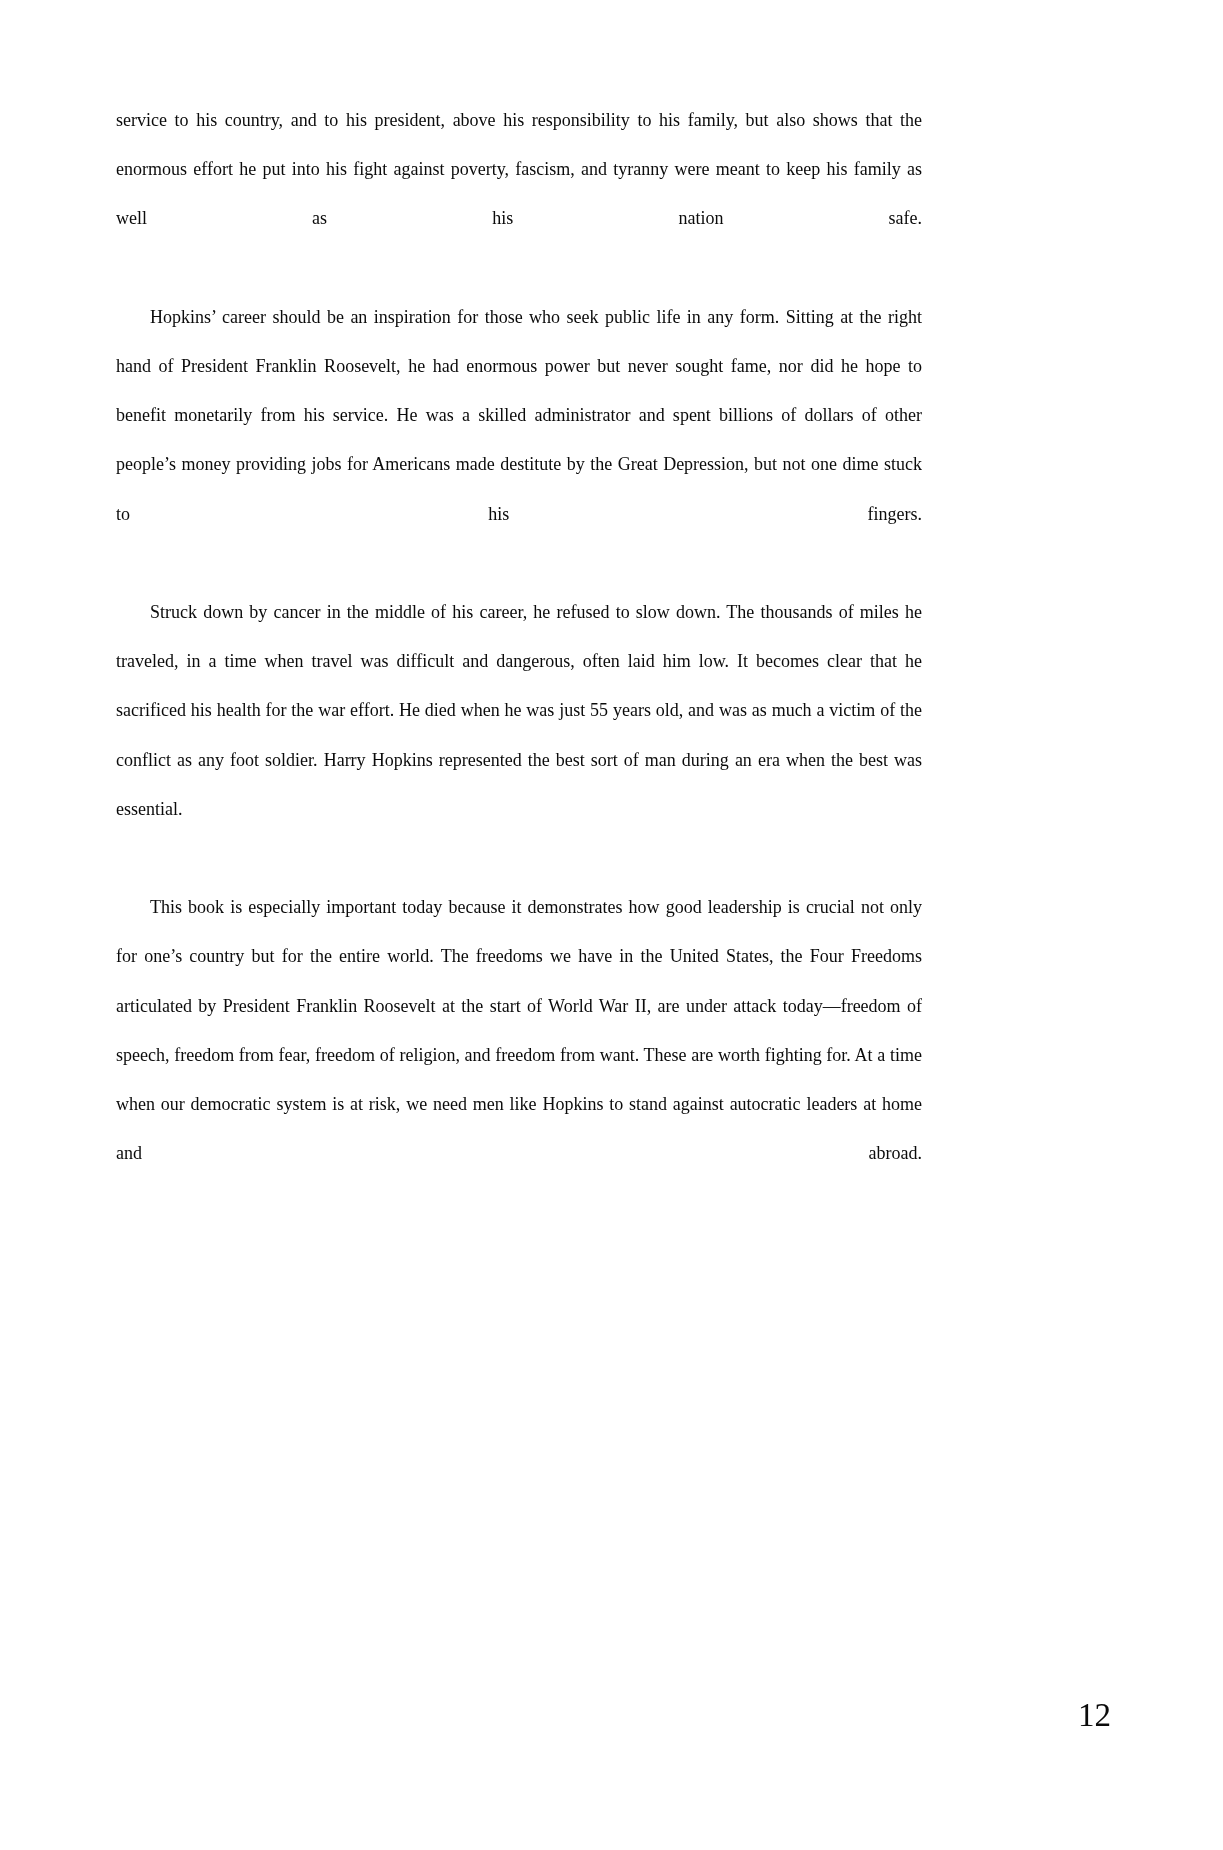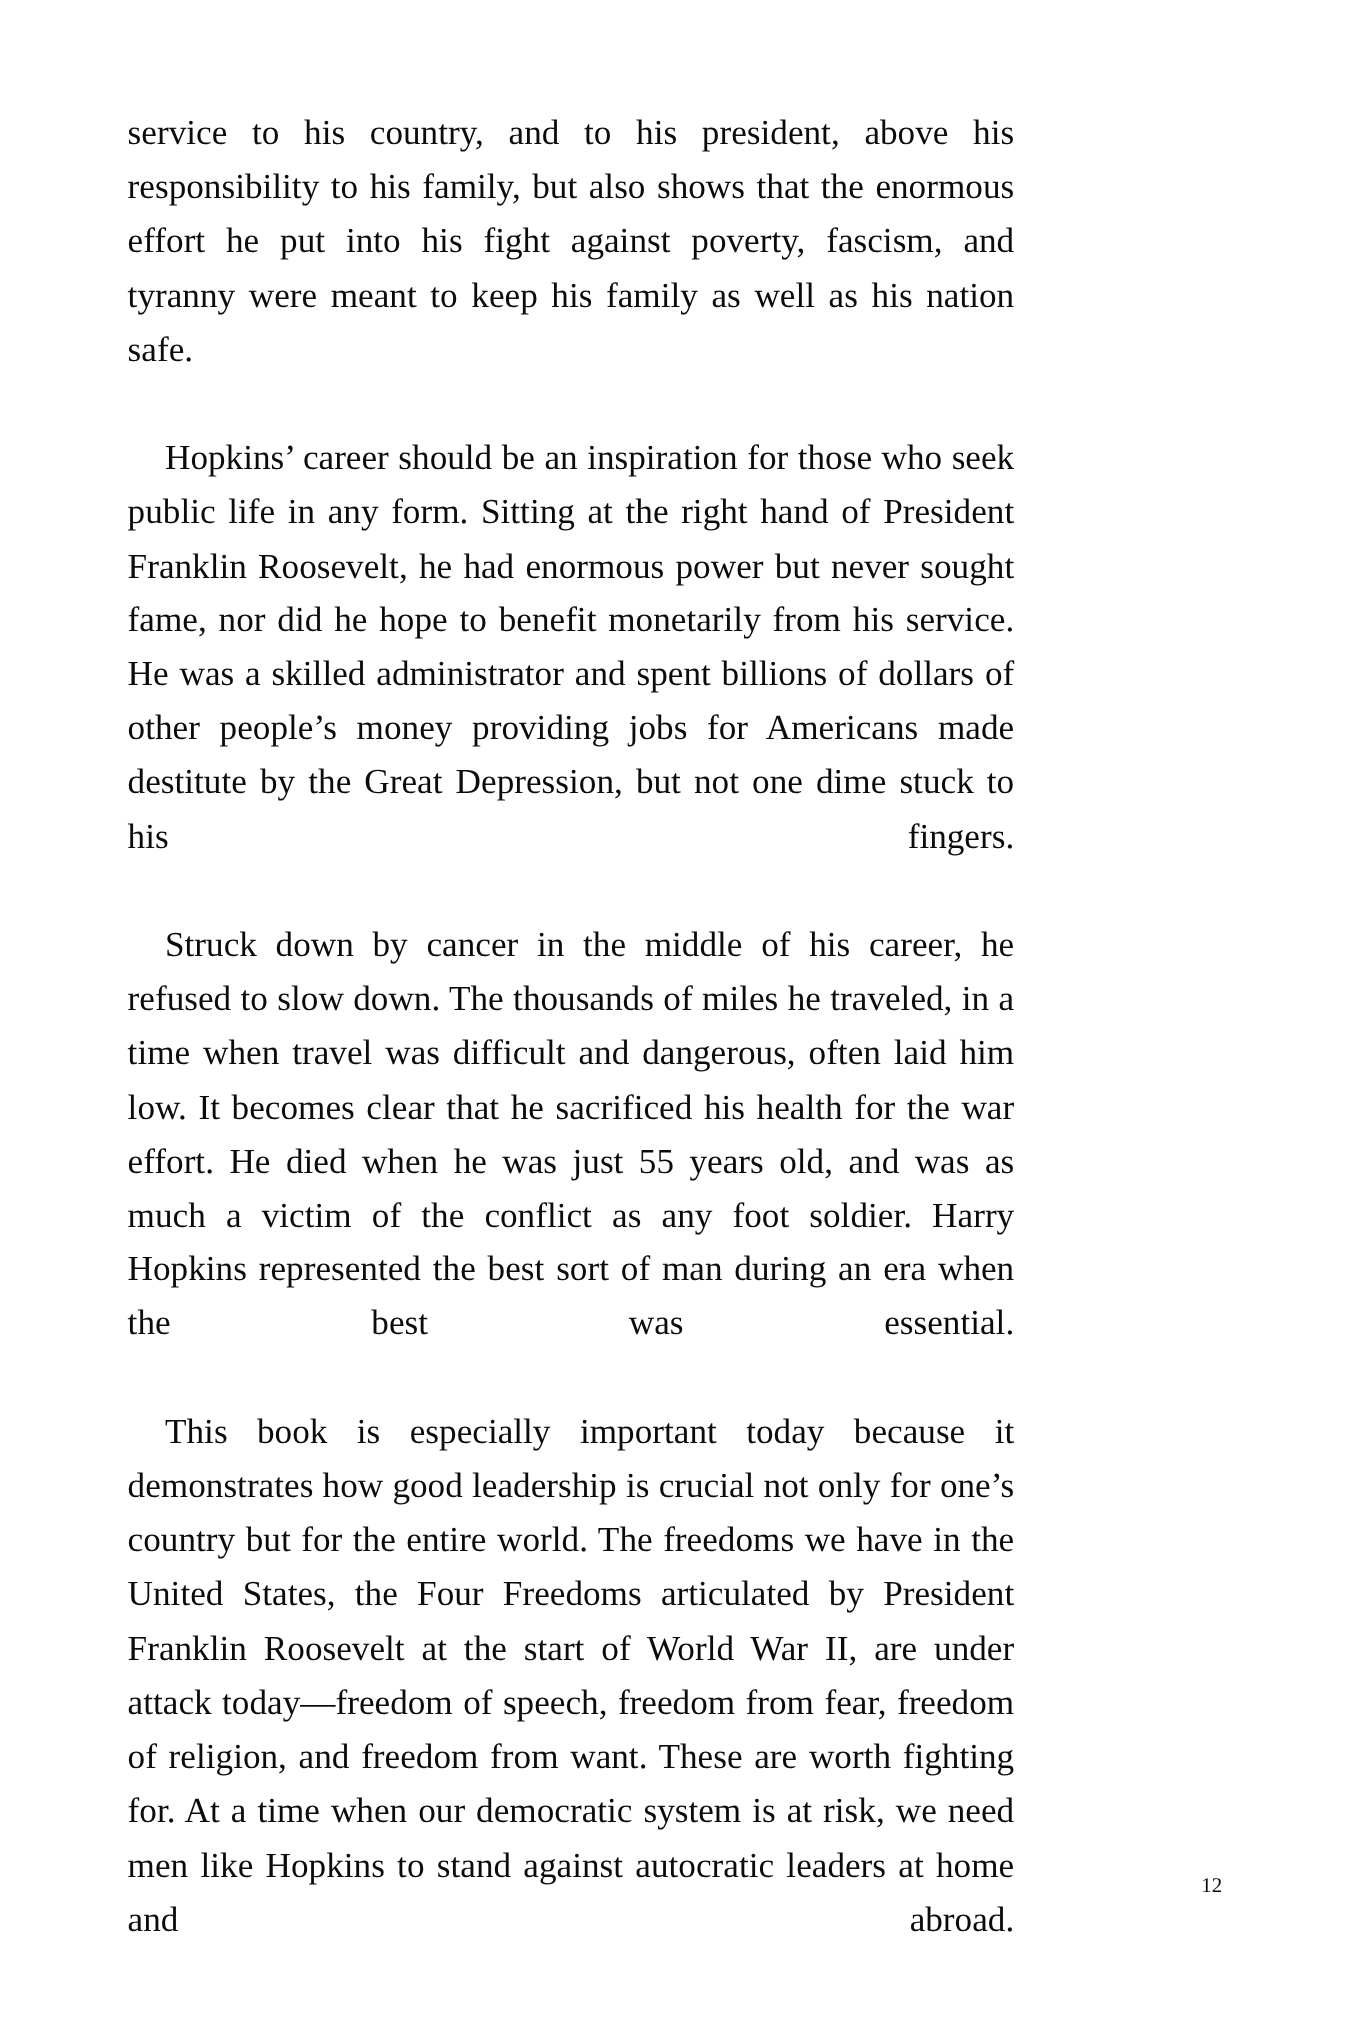--- a/index.html
+++ b/index.html
@@ -18,21 +18,21 @@
   }
   .text-block {
     position: absolute;
     left: 116px;
     top: 96px;
     width: 806px;
   }
   p.para {
     margin: 0;
     font-family: "Liberation Serif", "DejaVu Serif", serif;
-    font-size: 32px;
+    font-size: 18px;
     line-height: 49.2px;
     color: #0b0b0b;
     text-align: justify;
     text-justify: inter-word;
     text-indent: 34px;
     -webkit-hyphens: none;
     hyphens: none;
   }
   p.para.no-indent {
     text-indent: 0;
@@ -41,21 +41,21 @@
   p.para::after {
     content: "";
     display: inline-block;
     width: 100%;
   }
   .folio {
     position: absolute;
     right: 112px;
     top: 1698px;
     font-family: "Liberation Serif", "DejaVu Serif", serif;
-    font-size: 19px;
+    font-size: 33px;
     line-height: 34px;
     color: #0b0b0b;
     text-align: right;
   }
 </style>
 </head>
 <body>
 
 <div class="page">
 

